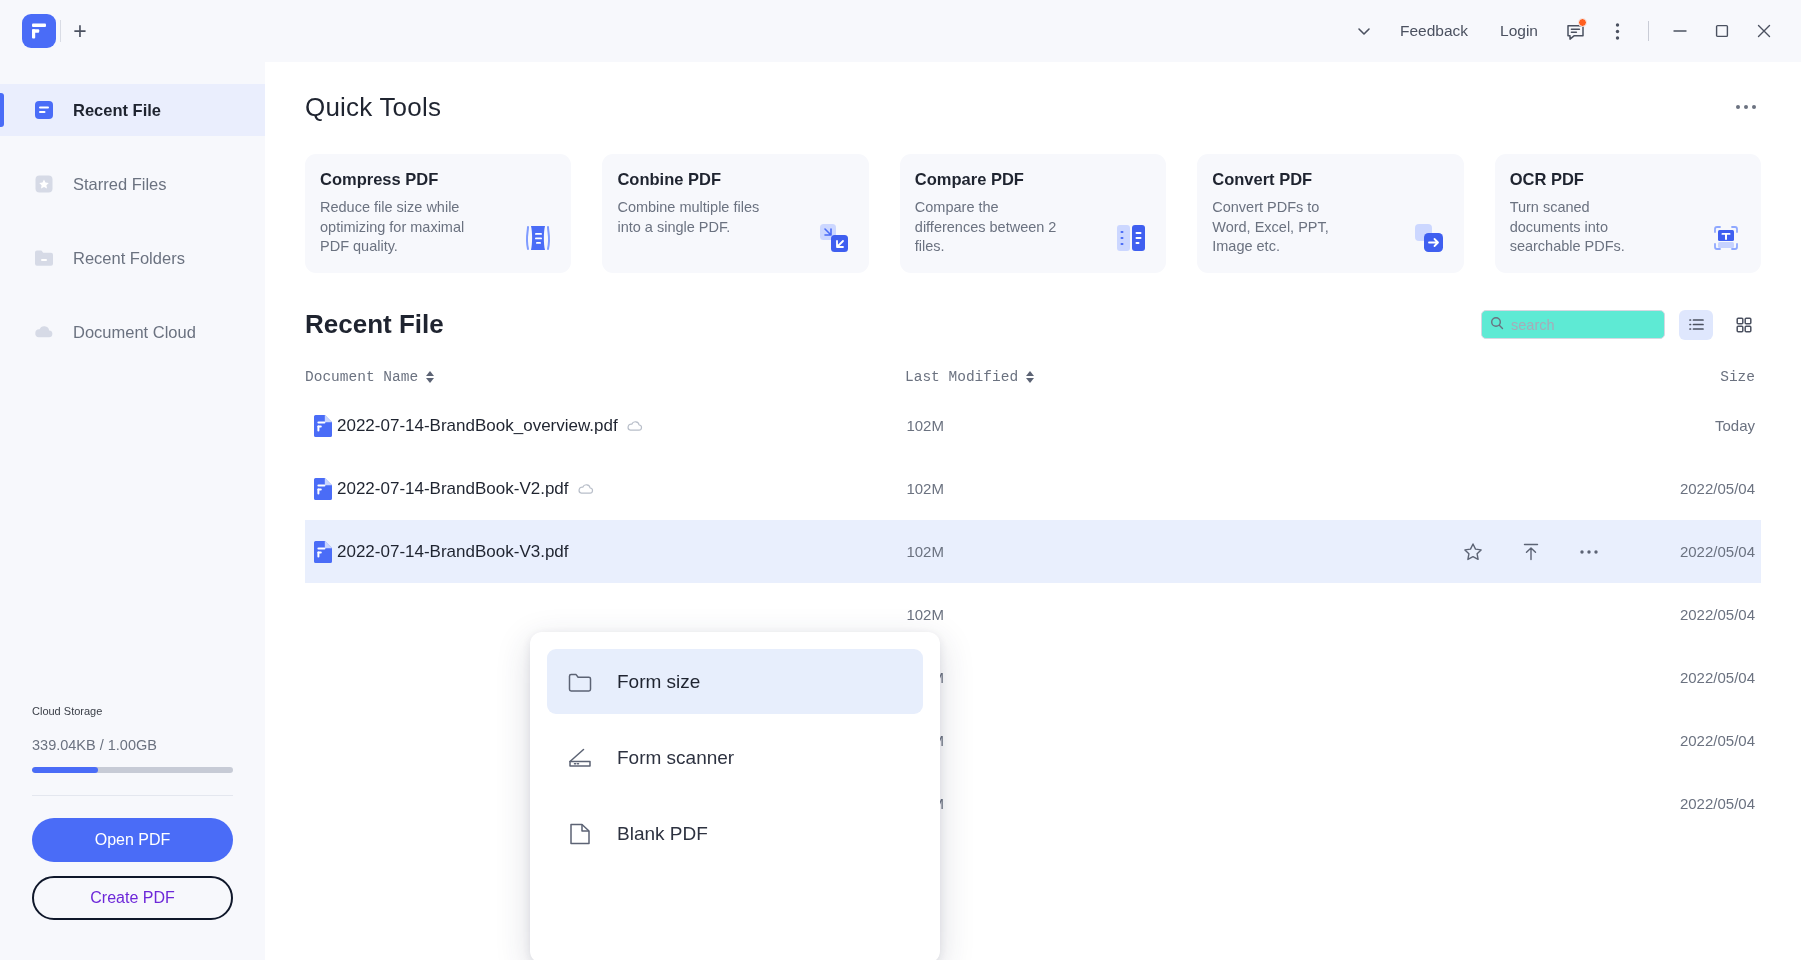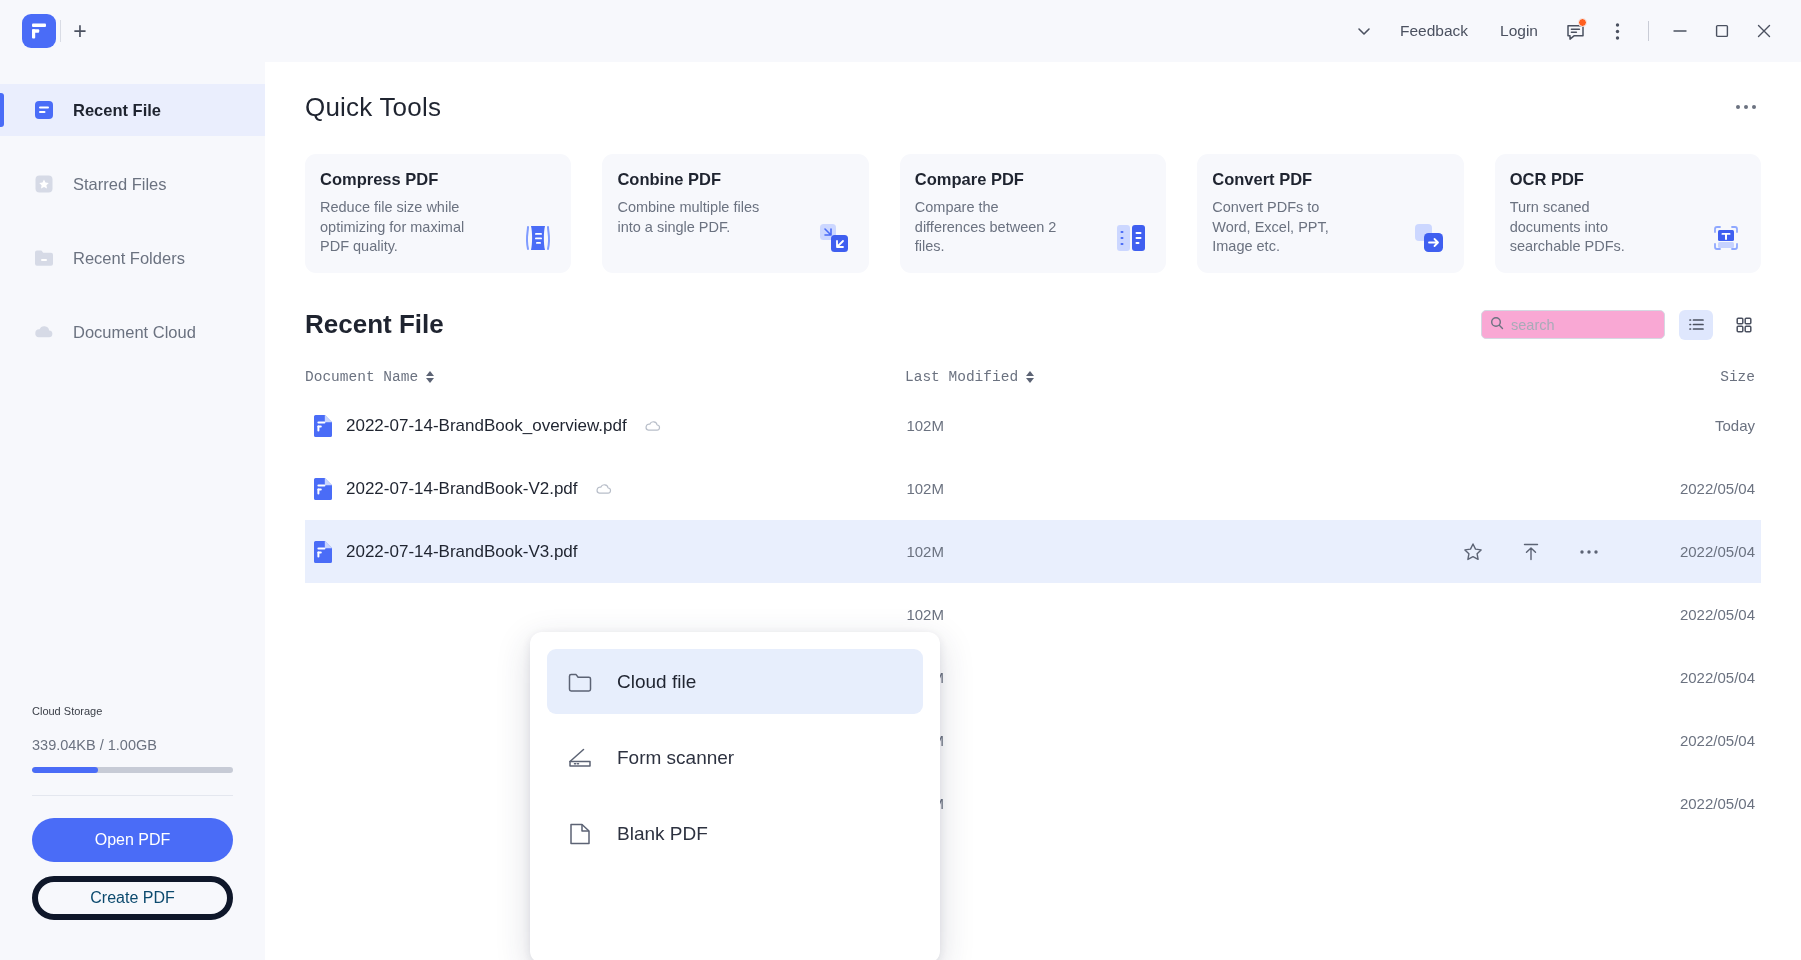--- a/index.html
+++ b/index.html
@@ -109,21 +109,21 @@
   .cloud-bar-fill { height: 100%; background: #4a6cf7; border-radius: 4px; }
   .sb-divider { height:1px; background:#e4e7ef; margin-bottom: 22px; }
   .btn-primary {
     width: 201px; height: 44px; border-radius: 22px; border: none;
     background: #4a6cf7; color: #fff; font-size: 16px; cursor: pointer;
     font-family: inherit; margin-bottom: 14px; display:flex;
     align-items:center; justify-content:center;
   }
   .btn-outline {
     width: 201px; height: 44px; border-radius: 22px;
-    border: 6px solid #0f172a; background: #f7f8fc; color: #0c4a6e;
+    border: 2px solid #0f172a; background: #f7f8fc; color: #6d28d9;
     font-size: 16px; cursor: pointer; font-family: inherit;
     display:flex; align-items:center; justify-content:center;
   }
 
   
   .main { flex: 1; min-width: 0; background: #fff; position: relative; overflow: hidden; }
 
   .section-head {
     display: flex; align-items: center;
     padding: 28px 38px 0 40px;
@@ -153,21 +153,21 @@
     width: 42px; height: 42px; display:flex; align-items:center; justify-content:center;
   }
 
   .recent-head {
     display:flex; align-items:center; padding: 36px 40px 0 40px;
   }
   .recent-title { font-size: 26px; font-weight: bold; color:#1f2430; }
   .recent-tools { margin-left:auto; display:flex; align-items:center; gap: 14px; }
   .search-box {
     width: 184px; height: 29px; border: 1px solid #d5d8e2; border-radius: 5px;
-    display:flex; align-items:center; padding: 0 8px; gap: 7px; background:#f9a8d4;
+    display:flex; align-items:center; padding: 0 8px; gap: 7px; background:#5eead4;
   }
   .search-box input {
     border:none; outline:none; font-size: 14.5px; color:#4b5160;
     width: 100%; font-family: inherit; background: transparent;
   }
   .search-box input::placeholder { color: #a7abb8; }
   .view-btn {
     width: 34px; height: 30px; border-radius: 6px; cursor:pointer;
     display:flex; align-items:center; justify-content:center;
   }
@@ -186,21 +186,21 @@
   .sorter span { display:block; width:0; height:0; border-left:4.5px solid transparent; border-right:4.5px solid transparent; }
   .sorter .up { border-bottom: 5.5px solid #5c6374; }
   .sorter .dn { border-top: 5.5px solid #5c6374; }
 
   .rows { position: relative; }
   .row {
     display:flex; align-items:center; height: 63px;
     padding-left: 8px; position: relative; cursor: pointer;
   }
   .row.selected { background:#e9effd; }
-  .row-name { width: 600px; display:flex; align-items:center; gap: 13px; }
+  .row-name { width: 600px; display:flex; align-items:center; gap: 4px; }
   .file-icon { width: 20px; height: 24px; flex: 0 0 20px; }
   .file-label { font-size: 17px; color:#1f2430; white-space:nowrap; }
   .cloud-ico { margin-left: 4px; display:flex; align-items:center; }
   .row-mod { width: 560px; font-size: 15px; color:#6b7280; }
   .row-actions {
     display:flex; align-items:center; gap: 32px; margin-left: auto;
     margin-right: 40px; opacity: 0;
   }
   .row.selected .row-actions { opacity: 1; }
   .act { width: 26px; height:26px; display:flex; align-items:center; justify-content:center; cursor:pointer; }
@@ -687,21 +687,21 @@
           </div>
       </div>
 
       <div class="dropdown">
         <div class="dd-item active">
           <span class="dd-icon">
             <svg width="28" height="28" viewBox="0 0 28 28" fill="none" stroke="#5c6374" stroke-width="1.5">
               <path d="M3.5 8.2a1.6 1.6 0 011.6-1.6h5l2 2.6h10.8a1.6 1.6 0 011.6 1.6v10.5a1.6 1.6 0 01-1.6 1.6H5.1a1.6 1.6 0 01-1.6-1.6z" stroke-linejoin="round"></path>
             </svg>
           </span>
-          <span class="dd-label">Cloud file</span>
+          <span class="dd-label">Form size</span>
         </div>
         <div class="dd-gap"></div>
         <div class="dd-item">
           <span class="dd-icon">
             <svg width="28" height="28" viewBox="0 0 28 28" fill="none" stroke="#5c6374" stroke-width="1.5">
               <path d="M4 17.5L17.5 5.5" stroke-linecap="round"></path>
               <path d="M4 17.5h20v4.5H4z" stroke-linejoin="round"></path>
               <path d="M8.5 19.8h4" stroke-linecap="round" stroke-dasharray="1.2 1.8"></path>
             </svg>
           </span>

